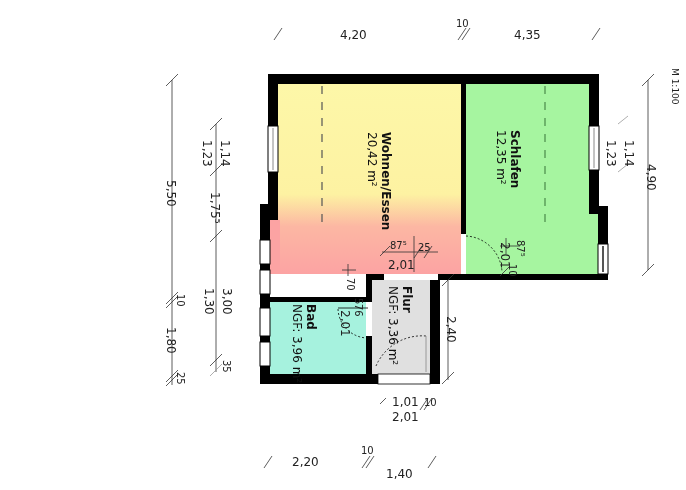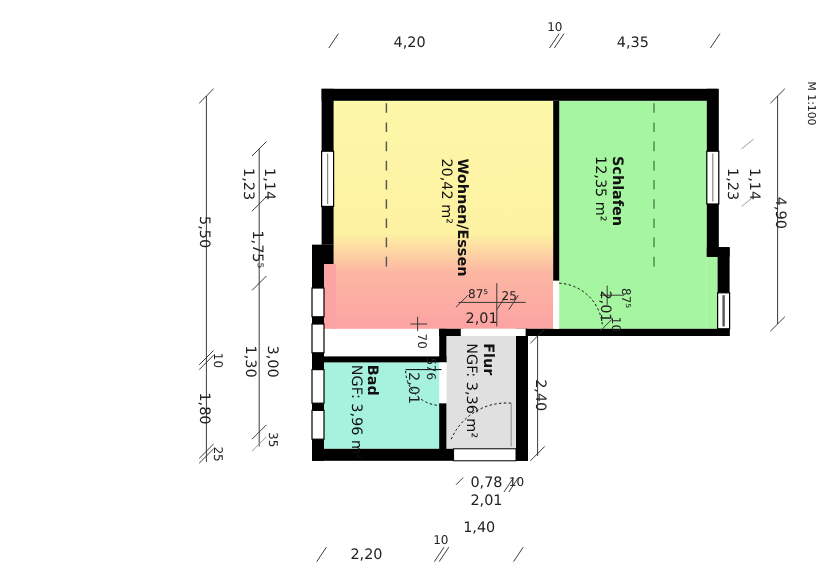--- a/index.html
+++ b/index.html
@@ -133,29 +133,29 @@
     <line x1="424" y1="258" x2="432" y2="246"></line>
     <line x1="414" y1="236" x2="414" y2="272"></line>
     <line x1="500" y1="246" x2="520" y2="246"></line>
     <line x1="506" y1="238" x2="506" y2="254"></line>
     <line x1="500" y1="276" x2="510" y2="266"></line>
     <line x1="342" y1="270" x2="356" y2="270"></line>
     <line x1="348" y1="264" x2="348" y2="276"></line>
   </g>
 </svg>
 
-<div class="abs dim" style="left:328px;top:28px">4,20</div>
+<div class="abs dim" style="left:340px;top:28px">4,20</div>
 <div class="abs dim-sm" style="left:456px;top:18px">10</div>
 <div class="abs dim" style="left:514px;top:28px">4,35</div>
 
 <div class="abs dim" style="left:292px;top:455px">2,20</div>
 <div class="abs dim-sm" style="left:361px;top:445px">10</div>
-<div class="abs dim" style="left:386px;top:432px">1,40</div>
-
-<div class="abs dim" style="left:392px;top:395px">0,78</div>
+<div class="abs dim" style="left:386px;top:467px">1,40</div>
+
+<div class="abs dim" style="left:392px;top:395px">1,01</div>
 <div class="abs dim" style="left:392px;top:410px">2,01</div>
 <div class="abs dim-sm" style="left:424px;top:397px">10</div>
 
 <div class="abs dim rot90" style="left:178px;top:180px">5,50</div>
 <div class="abs dim-sm rot90" style="left:186px;top:294px">10</div>
 <div class="abs dim rot90" style="left:178px;top:327px">1,80</div>
 <div class="abs dim-sm rot90" style="left:186px;top:372px">25</div>
 
 <div class="abs dim rot90" style="left:232px;top:140px">1,14</div>
 <div class="abs dim rot90" style="left:214px;top:140px">1,23</div>

